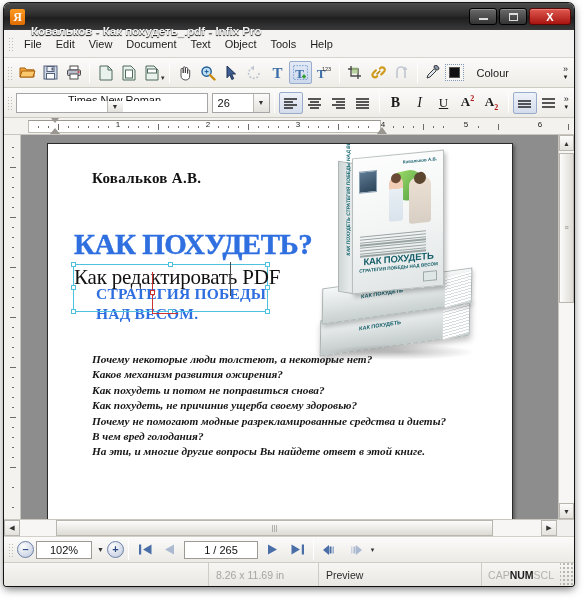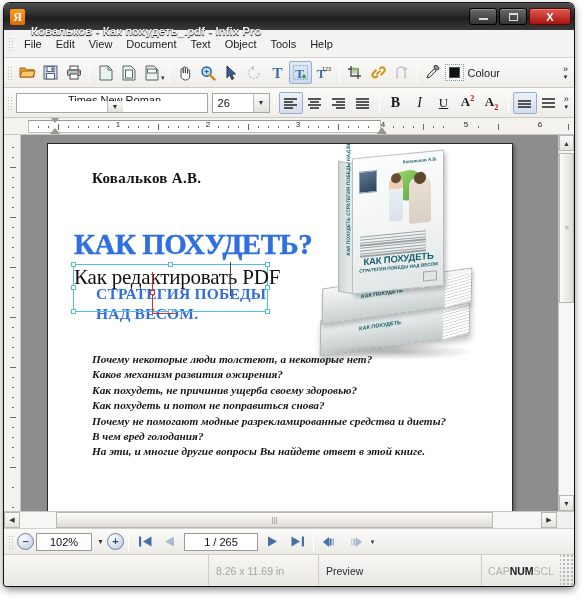--- a/index.html
+++ b/index.html
@@ -115,21 +115,21 @@
     align-items: center; font-size: 9px; color: #222;
     line-height: 7px;
   }
   .colour-swatch {
     width: 19px; height: 17px;
     border: 1px dotted #8196bb;
     display: flex; align-items: center; justify-content: center;
     background: #f6f5f2;
   }
   .colour-swatch i { display: block; width: 11px; height: 11px; background: #111; border: 1px solid #555; }
-  .colour-label { font-size: 11px; color: #222; margin-left: 4px; }
+  .colour-label { font-size: 11px; color: #222; margin-left: 13px; }
   
   .combo {
     height: 20px; background: #fff;
     border: 1px solid #a6a6a6;
     display: flex; align-items: center;
     font-size: 11px; color: #111;
     padding-left: 5px;
     flex: 0 0 auto;
   }
   .combo .val { flex: 1 1 auto; white-space: nowrap; overflow: hidden; }
@@ -433,21 +433,21 @@
   .navbtn { width: 24px; height: 20px; display: flex; align-items: center; justify-content: center;
     flex: 0 0 auto; color: #4a6ea8; }
   .navbtn.dim { opacity: .42; }
   .page-box {
     width: 74px; height: 18px; background: #fff; border: 1px solid #9d9a95;
     font-size: 11px; color: #111; display: flex; align-items: center; justify-content: center;
     margin: 0 3px; flex: 0 0 auto;
   }
   
   .statusbar {
-    height: 32px;
+    height: 24px;
     background: linear-gradient(180deg,#f7f6f4,#e9e7e2);
     border-top: 1px solid #cfccc6;
     display: flex; align-items: stretch; flex: 0 0 auto;
     font-size: 10.5px; color: #2b2b2b;
   }
   .st-cell { display: flex; align-items: center; padding: 0 7px; border-right: 1px solid #cfccc6; }
   .st-cell.grow { flex: 1 1 auto; }
   .st-dim { color: #a8a5a0; }
   .st-flags { display: flex; gap: 0; align-items: center; padding: 0 6px; }
   .flag-off { color: #b4b1ac; }
@@ -870,22 +870,22 @@
         <div class="edit-text">Как редактировать PDF</div>
         <div class="caret"></div>
 
         <div class="obj-line" style="left:104px; top:128px; width:1px; height:42px;"></div>
         <div class="obj-line" style="left:104px; top:169px; width:26px; height:1px;"></div>
         <div class="obj-marker" style="left:102px; top:146px;"></div>
 
         <div class="body-text">
           <div>Почему некоторые люди толстеют, а некоторые нет?</div>
           <div>Каков механизм развития ожирения?</div>
+          <div>Как похудеть и потом не поправиться снова?</div>
           <div>Как похудеть, не причинив ущерба своему здоровью?</div>
-          <div>Как похудеть и потом не поправиться снова?</div>
           <div>Почему не помогают модные разрекламированные средства и диеты?</div>
           <div>В чем вред голодания?</div>
           <div>На эти, и многие другие вопросы Вы найдете ответ в этой книге.</div>
         </div>
 
       </div>
     </div>
 
     <div class="vscroll">
       <div class="sb-arrow">▲</div>

